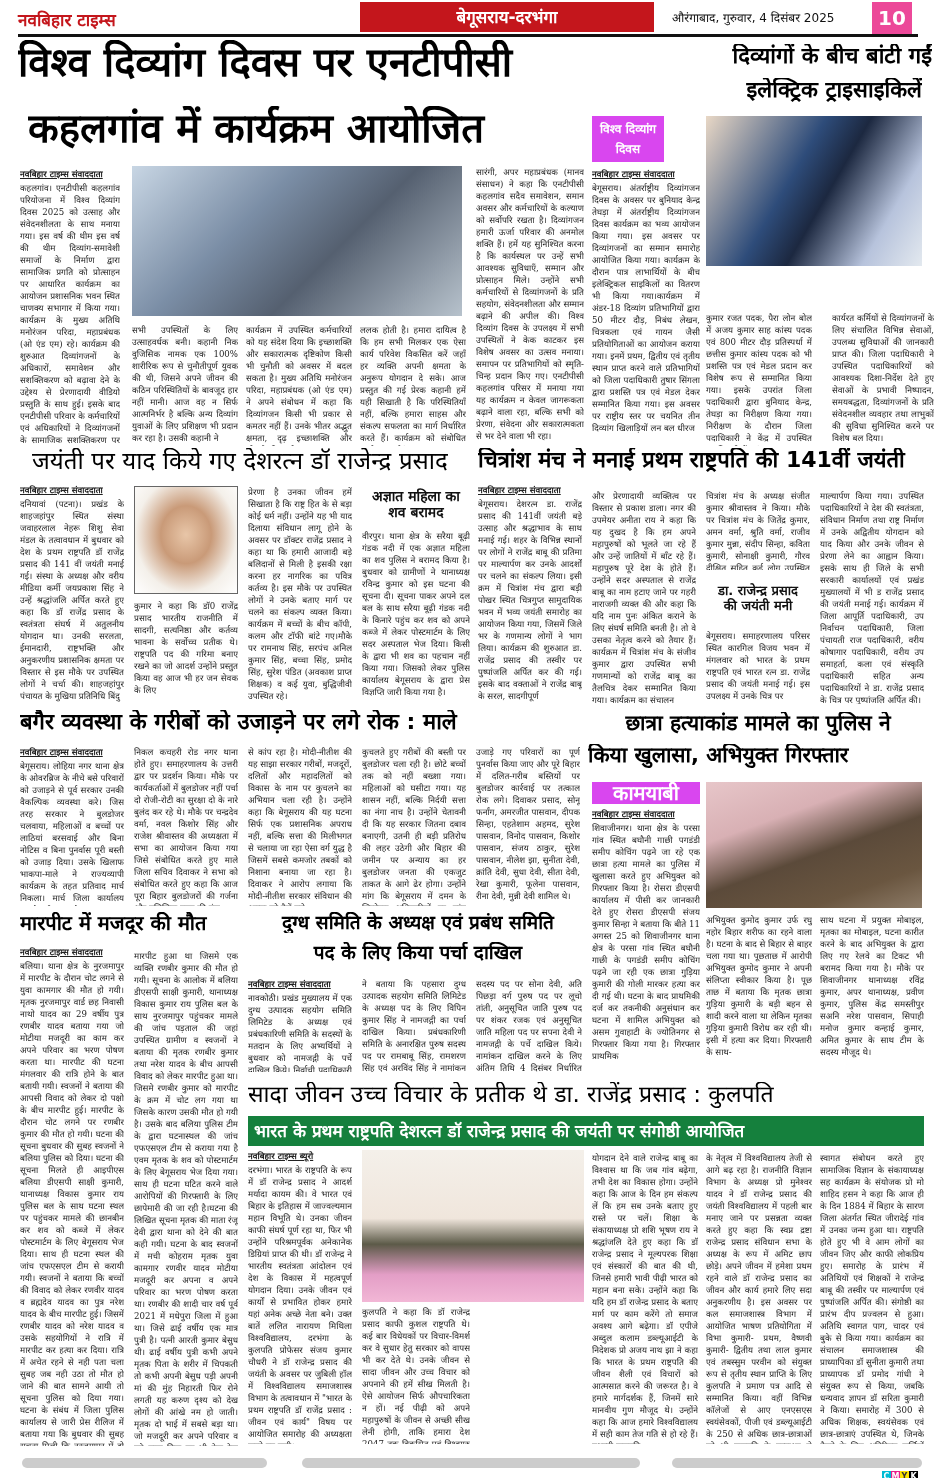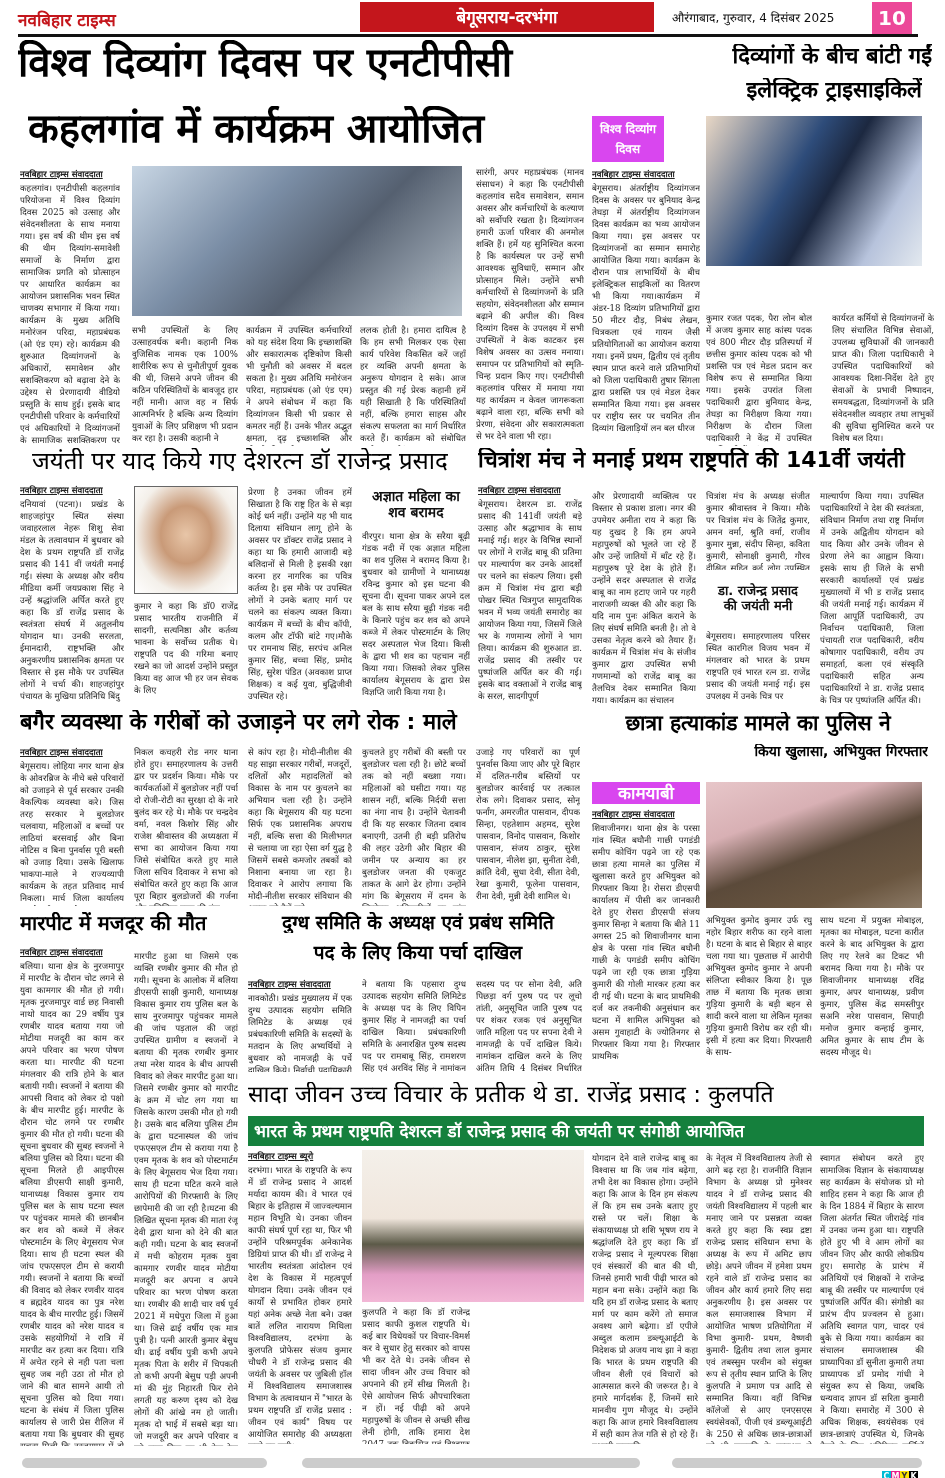--- a/index.html
+++ b/index.html
@@ -86,22 +86,22 @@
 <div class="abs col" style="left:20px;top:746px;width:104px;height:160px">
   <span class="byline">नवबिहार टाइम्स संवाददाता</span>
   <span>बेगूसराय। लोहिया नगर थाना क्षेत्र के ओवरब्रिज के नीचे बसे परिवारों को उजाड़ने से पूर्व सरकार उनकी वैकल्पिक व्यवस्था करे। जिस तरह सरकार ने बुलडोजर चलवाया, महिलाओं व बच्चों पर लाठियां बरसवाई और बिना नोटिस व बिना पुनर्वास पूरी बस्ती को उजाड़ दिया। उसके खिलाफ भाकपा-माले ने राज्यव्यापी कार्यक्रम के तहत प्रतिवाद मार्च निकला। मार्च जिला कार्यालय कमलेश्वरी भवन से</span>
 </div>
 <div class="abs col" style="left:134px;top:746px;width:104px;height:160px">निकल कचहरी रोड नगर थाना होते हुए। समाहरणालय के उत्तरी द्वार पर प्रदर्शन किया। मौके पर कार्यकर्ताओं में बुलडोजर नहीं पर्चा दो रोजी-रोटी का सुरक्षा दो के नारे बुलंद कर रहे थे। मौके पर चन्द्रदेव वर्मा, नवल किशोर सिंह और राजेश श्रीवास्तव की अध्यक्षता में सभा का आयोजन किया गया जिसे संबोधित करते हुए माले जिला सचिव दिवाकर ने सभा को संबोधित करते हुए कहा कि आज पूरा बिहार बुलडोजरों की गर्जना और पुलिसिया दमन की गूंज</div>
 <div class="abs col" style="left:248px;top:746px;width:104px;height:160px">से कांप रहा है। मोदी-नीतीश की यह साझा सरकार गरीबों, मजदूरों, दलितों और महादलितों को विकास के नाम पर कुचलने का अभियान चला रही है। उन्होंने कहा कि बेगूसराय की यह घटना सिर्फ एक प्रशासनिक अपराध नहीं, बल्कि सत्ता की मिलीभगत से चलाया जा रहा ऐसा वर्ग युद्ध है जिसमें सबसे कमजोर तबकों को निशाना बनाया जा रहा है। दिवाकर ने आरोप लगाया कि मोदी-नीतीश सरकार संविधान की आत्मा को पैरों तले</div>
 <div class="abs col" style="left:362px;top:746px;width:104px;height:160px">कुचलते हुए गरीबों की बस्ती पर बुलडोजर चला रही है। छोटे बच्चों तक को नहीं बख्शा गया। महिलाओं को घसीटा गया। यह शासन नहीं, बल्कि निर्दयी सत्ता का नंगा नाच है। उन्होंने चेतावनी दी कि यह सरकार जितना दबाव बनाएगी, उतनी ही बड़ी प्रतिरोध की लहर उठेगी और बिहार की जमीन पर अन्याय का हर बुलडोजर जनता की एकजुट ताकत के आगे ढेर होगा। उन्होंने मांग कि बेगूसराय में दमन के जिम्मेदार अधिकारियों पर तुरंत कार्रवाई हो।</div>
 <div class="abs col" style="left:476px;top:746px;width:104px;height:160px">उजाड़े गए परिवारों का पूर्ण पुनर्वास किया जाए और पूरे बिहार में दलित-गरीब बस्तियों पर बुलडोजर कार्रवाई पर तत्काल रोक लगे। दिवाकर प्रसाद, सोनू फर्नांग, अमरजीत पासवान, दीपक सिन्हा, एहतेशाम अहमद, सुरेश पासवान, विनोद पासवान, किशोर पासवान, संजय ठाकुर, सुरेश पासवान, नीलेश झा, सुनीता देवी, क्रांति देवी, सुधा देवी, सीता देवी, रेखा कुमारी, फूलेना पासवान, रीना देवी, मुन्नी देवी शामिल थे।</div>
 
 <div class="abs head" style="left:588px;top:712px;width:340px;font-size:21px;text-align:center">छात्रा हत्याकांड मामले का पुलिस ने</div>
-<div class="abs head" style="left:588px;top:744px;width:340px;font-size:14px;text-align:right">किया खुलासा, अभियुक्त गिरफ्तार</div>
-<div class="abs redtag" style="left:592px;top:782px;width:108px;height:22px;font-size:17px;line-height:22px">कामयाबी</div>
+<div class="abs head" style="left:588px;top:744px;width:340px;font-size:21px;text-align:left">किया खुलासा, अभियुक्त गिरफ्तार</div>
+<div class="abs redtag" style="left:592px;top:782px;width:108px;height:22px;font-size:20px;line-height:22px">कामयाबी</div>
 <div class="abs photo" style="left:706px;top:782px;width:216px;height:126px;background:linear-gradient(160deg,#e7c6c9 0%,#d8b0b4 30%,#5b4a3a 55%,#6a5640 80%,#8c7a66 100%)"></div>
 <div class="abs col" style="left:592px;top:808px;width:108px;height:282px">
   <span class="byline">नवबिहार टाइम्स संवाददाता</span>
   <span>शिवाजीनगर। थाना क्षेत्र के परसा गांव स्थित बघौनी गाछी पगडंडी समीप कोचिंग पढ़ने जा रहे एक छात्रा हत्या मामले का पुलिस में खुलासा करते हुए अभियुक्त को गिरफ्तार किया है। रोसरा डीएसपी कार्यालय में पीसी कर जानकारी देते हुए रोसरा डीएसपी संजय कुमार सिन्हा ने बताया कि बीते 11 अगस्त 25 को शिवाजीनगर थाना क्षेत्र के परसा गांव स्थित बघौनी गाछी के पगडंडी समीप कोचिंग पढ़ने जा रही एक छात्रा गुड़िया कुमारी की गोली मारकर हत्या कर दी गई थी। घटना के बाद प्राथमिकी दर्ज कर तकनीकी अनुसंधान कर घटना में शामिल अभियुक्त को असम गुवाहाटी के ज्योतिनगर से गिरफ्तार किया गया है। गिरफ्तार प्राथमिक</span>
 </div>
 <div class="abs col" style="left:706px;top:914px;width:106px;height:176px">अभियुक्त कुमोद कुमार उर्फ रघु नहोर बिहार शरीफ का रहने वाला है। घटना के बाद से बिहार से बाहर चला गया था। पूछताछ में आरोपी अभियुक्त कुमोद कुमार ने अपनी संलिप्ता स्वीकार किया है। पूछ ताछ में बताया कि मृतक छात्रा गुड़िया कुमारी के बड़ी बहन से शादी करने वाला था लेकिन मृतका गुड़िया कुमारी विरोध कर रही थी। इसी में हत्या कर दिया। गिरफ्तारी के साथ-</div>
 <div class="abs col" style="left:820px;top:914px;width:104px;height:176px">साथ घटना में प्रयुक्त मोबाइल, मृतका का मोबाइल, घटना कारीत करने के बाद अभियुक्त के द्वारा लिए गए रेलवे का टिकट भी बरामद किया गया है। मौके पर शिवाजीनगर थानाध्यक्ष रविंद्र कुमार, अपर थानाध्यक्ष, प्रवीण कुमार, पुलिस केंद्र समस्तीपुर सअनि नरेश पासवान, सिपाही मनोज कुमार कन्हाई कुमार, अमित कुमार के साथ टीम के सदस्य मौजूद थे।</div>
 
 <div class="abs head" style="left:20px;top:912px;width:220px;font-size:20px">मारपीट में मजदूर की मौत</div>
 <div class="abs col" style="left:20px;top:946px;width:104px;height:500px">

